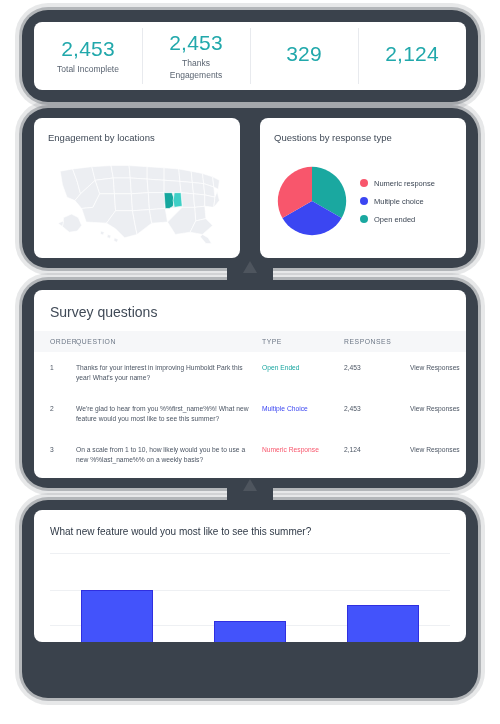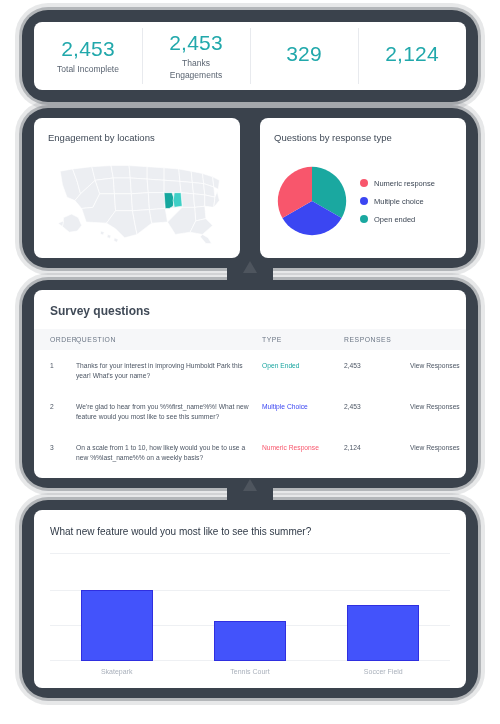--- a/index.html
+++ b/index.html
@@ -91,21 +91,21 @@
   .pie-svg { width: 76px; height: 76px; flex: 0 0 auto; }
   .legend { display: flex; flex-direction: column; gap: 9px; }
   .legend-row { display: flex; align-items: center; gap: 6px; }
   .legend-dot { width: 8px; height: 8px; border-radius: 50%; flex: 0 0 auto; }
   .legend-text { font-size: 7.5px; color: #3c4654; white-space: nowrap; }
 
   
   .table-card { left: 34px; top: 290px; width: 432px; height: 188px; }
   .table-head-title {
     padding: 14px 16px 11px 16px;
-    font-size: 12px; color: #404a57; font-weight: bold;
+    font-size: 14px; color: #404a57;
   }
   table { width: 100%; border-collapse: collapse; table-layout: fixed; }
   thead tr { background: #f6f7f9; }
   thead th {
     text-align: left; font-size: 6.8px; font-weight: 400;
     color: #6b7685; letter-spacing: 0.55px;
     padding: 7px 0 7px 0;
   }
   tbody td {
     font-size: 6.7px; color: #4b5563; vertical-align: top;
@@ -116,21 +116,21 @@
   .col-type   { width: 82px; }
   .col-resp   { width: 66px; }
   .col-view   { width: 72px; }
   th.col-order { padding-left: 16px; }
   .type-open   { color: #1aa6a0; }
   .type-mc     { color: #3b46f2; }
   .type-num    { color: #f8566c; }
   .view-link   { color: #4b5563; }
 
   
-  .bar-card { left: 34px; top: 510px; width: 432px; height: 178px; padding: 16px 16px 28px 16px; }
+  .bar-card { left: 34px; top: 510px; width: 432px; height: 132px; padding: 16px 16px 28px 16px; }
   .bar-title { font-size: 10px; color: #303a47; margin-bottom: 4px; }
   .chart {
     position: relative;
     margin-top: 16px;
     height: 108px;
     width: 100%;
   }
   .gridline {
     position: absolute; left: 0; right: 0; height: 1px; background: #eef0f3;
   }

